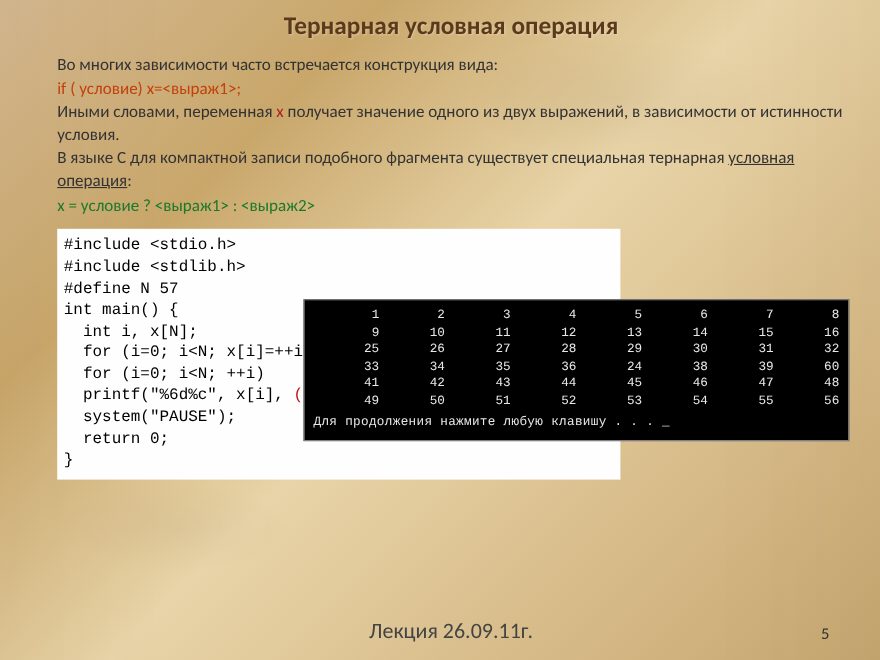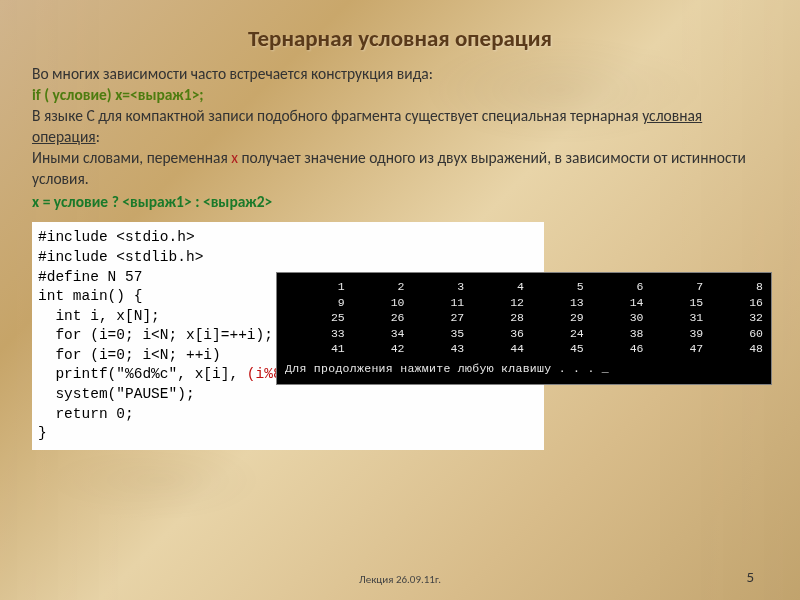--- a/index.html
+++ b/index.html
@@ -16,36 +16,37 @@
     inset: 0;
     opacity: 0.15;
     background:
       radial-gradient(ellipse 200px 80px at 70% 15%, rgba(80,50,20,0.4), transparent 70%),
       radial-gradient(ellipse 150px 60px at 20% 80%, rgba(80,50,20,0.3), transparent 70%),
       linear-gradient(90deg, rgba(100,70,30,0.2) 0%, transparent 20%, transparent 80%, rgba(100,70,30,0.2) 100%);
     pointer-events: none;
   }
   .slide {
     position: relative;
-    padding: 24px 32px 10px 32px;
+    padding: 10px 32px 10px 32px;
     height: 100%;
+    margin-left: 20px;
   }
   .title {
     text-align: center;
     font-size: 23px;
     font-weight: bold;
     color: #5a3a1a;
     margin-bottom: 12px;
     text-shadow: 1px 1px 2px rgba(255,255,255,0.3);
   }
   .intro { font-size: 15.5px; color: #333; line-height: 1.35; }
-  .intro .green { color: #4d7c0f; font-weight: 700; }
+  .intro .green { color: #c2410c; font-weight: 400; }
   .intro .red { color: #b02020; }
   .intro .underline { text-decoration: underline; }
-  .formula { color: #1a7a2a; font-weight: 700; margin-top: 2px; }
+  .formula { color: #1a7a2a; font-weight: 400; margin-top: 2px; }
   .lower {
     display: flex;
     gap: 0;
     margin-top: 10px;
     align-items: flex-start;
   }
   .codebox {
     background: #fefefe;
     font-family: "Courier New", monospace;
     font-size: 14.5px;
@@ -71,21 +72,21 @@
   }
   .console-row { display: flex; }
   .console-cell { width: 60px; text-align: right; }
   .console-prompt { margin-top: 4px; font-size: 11.5px; letter-spacing: 0.3px; }
   .footer {
     position: absolute;
     bottom: 14px;
     left: 0; right: 0;
     display: flex;
     justify-content: center;
-    font-size: 11px;
+    font-size: 20px;
     color: #444;
   }
   .pagenum {
     position: absolute;
     bottom: 14px;
     right: 46px;
     font-size: 15px;
     color: #333;
   }
 </style>
@@ -93,24 +94,24 @@
 <body>
 <div class="bg-texture"></div>
 
 <div class="slide">
   <div class="title">Тернарная условная операция</div>
 
   <div class="intro">
     <div>Во многих зависимости часто встречается конструкция вида:</div>
     <div class="green">if ( условие) x=&lt;выраж1&gt;;</div>
     <div>
-      <span>В языке С для компактной записи подобного фрагмента существует специальная тернарная </span><span class="underline">условная операция</span><span>:</span>
+      <span>Иными словами, переменная </span><span class="red">x</span><span> получает значение одного из двух выражений, в зависимости от истинности условия.</span>
     </div>
     <div>
-      <span>Иными словами, переменная </span><span class="red">x</span><span> получает значение одного из двух выражений, в зависимости от истинности условия.</span>
+      <span>В языке С для компактной записи подобного фрагмента существует специальная тернарная </span><span class="underline">условная операция</span><span>:</span>
     </div>
     <div class="formula">x = условие ? &lt;выраж1&gt; : &lt;выраж2&gt;</div>
   </div>
 
   <div class="lower">
     <div class="codebox"><span>#include &lt;stdio.h&gt;</span>
 <span>#include &lt;stdlib.h&gt;</span>
 <span>#define N 57</span>
 <span>int main() {</span>
 <span>  int i, x[N];</span>
@@ -167,19 +168,29 @@
         <div class="console-row">
           <div class="console-cell">41</div>
           <div class="console-cell">42</div>
           <div class="console-cell">43</div>
           <div class="console-cell">44</div>
           <div class="console-cell">45</div>
           <div class="console-cell">46</div>
           <div class="console-cell">47</div>
           <div class="console-cell">48</div>
         </div>
+        <div class="console-row">
+          <div class="console-cell">49</div>
+          <div class="console-cell">50</div>
+          <div class="console-cell">51</div>
+          <div class="console-cell">52</div>
+          <div class="console-cell">53</div>
+          <div class="console-cell">54</div>
+          <div class="console-cell">55</div>
+          <div class="console-cell">56</div>
+        </div>
       </div>
     <div class="console-prompt">Для продолжения нажмите любую клавишу . . . _</div>
   </div>
 
   <div class="footer">Лекция  26.09.11г.</div>
   <div class="pagenum">5</div>
 </div>
 
 </body></html>

